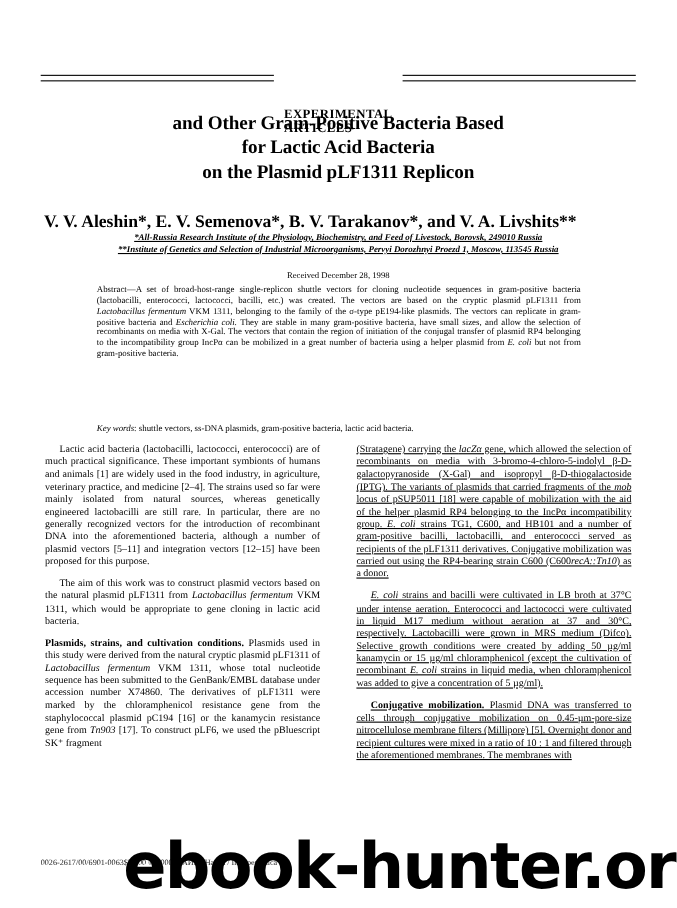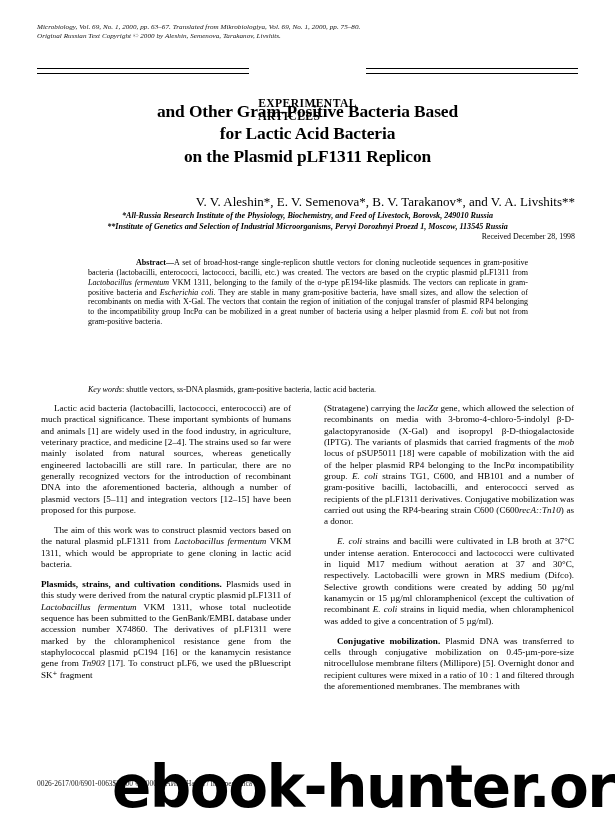--- a/index.html
+++ b/index.html
@@ -79,59 +79,59 @@
     letter-spacing: -0.1px;
   }
   .article-title div { white-space: nowrap; }
 
   
   .authors {
     position: absolute;
     left: 40px;
     top: 195px;
     width: 535px;
-    text-align: right;
-    font-weight: normal;
-    font-size: 13px;
+    text-align: left;
+    font-weight: bold;
+    font-size: 16px;
     line-height: 13px;
   }
   .affiliations {
     position: absolute;
     left: 30px;
     top: 211px;
     width: 555px;
     text-align: center;
     font-style: italic;
     font-weight: bold;
     font-size: 8.1px;
     line-height: 10.6px;
   }
-  .affiliations div { white-space: nowrap; }
+  .affiliations div { white-space: nowrap; text-decoration: underline; }
   .received {
     position: absolute;
     left: 40px;
-    top: 232px;
+    top: 246px;
     width: 535px;
-    text-align: right;
+    text-align: center;
     font-size: 7.9px;
     line-height: 10px;
   }
 
   
   .abstract {
     position: absolute;
     left: 88px;
     top: 258px;
     width: 440px;
     font-size: 8.05px;
     line-height: 9.85px;
     text-align: justify;
     text-justify: inter-word;
   }
-  .abstract b { font-weight: bold; margin-left: 48px; }
+  .abstract b { font-weight: normal; }
   .abstract i { font-style: italic; }
 
   .keywords {
     position: absolute;
     left: 88px;
     top: 385px;
     width: 440px;
     font-size: 8.05px;
     line-height: 9.85px;
     text-align: left;
@@ -142,21 +142,21 @@
   .col {
     position: absolute;
     top: 399px;
     width: 258px;
     font-size: 9.1px;
     line-height: 11.35px;
     text-align: justify;
     text-justify: inter-word;
   }
   .col-left  { left: 37px; }
-  .col-right { left: 320px; }
+  .col-right { left: 320px; text-decoration: underline; }
 
   .col p {
     margin: 4px;
     text-indent: 13px;
   }
   .col p.no-indent { text-indent: 0; }
   .col p + p { margin-top: 8.5px; }
 
   .col i { font-style: italic; }
   .col b { font-weight: bold; }
@@ -215,24 +215,20 @@
     width: 615px;
     height: 2px;
     background: #ffffff;
   }
 </style>
 </head>
 <body>
 
 <div class="page">
 
-  <div class="journal-header">
-    <div>Microbiology, Vol. 69, No. 1, 2000, pp. 63–67. Translated from Mikrobiologiya, Vol. 69, No. 1, 2000, pp. 75–80.</div>
-    <div>Original Russian Text Copyright © 2000 by Aleshin, Semenova, Tarakanov, Livshits.</div>
-  </div>
 
   <div class="banner">
     <div class="banner-rule left"></div>
     <div class="banner-title">
       <div>EXPERIMENTAL</div>
       <div>ARTICLES</div>
     </div>
     <div class="banner-rule right"></div>
   </div>
 

